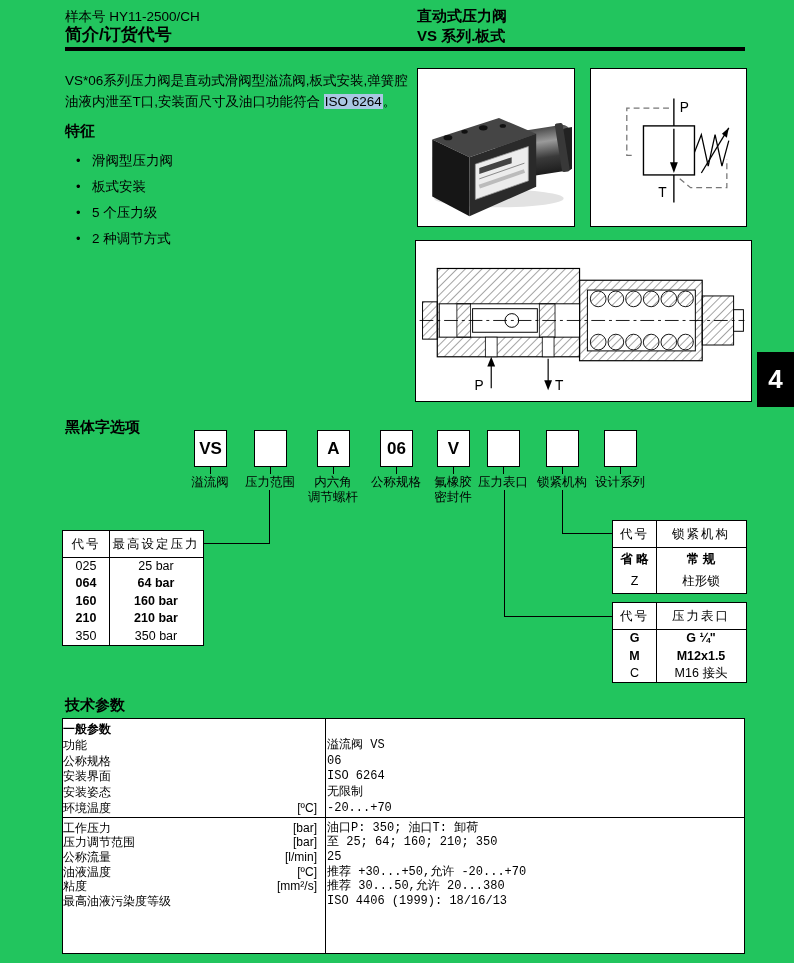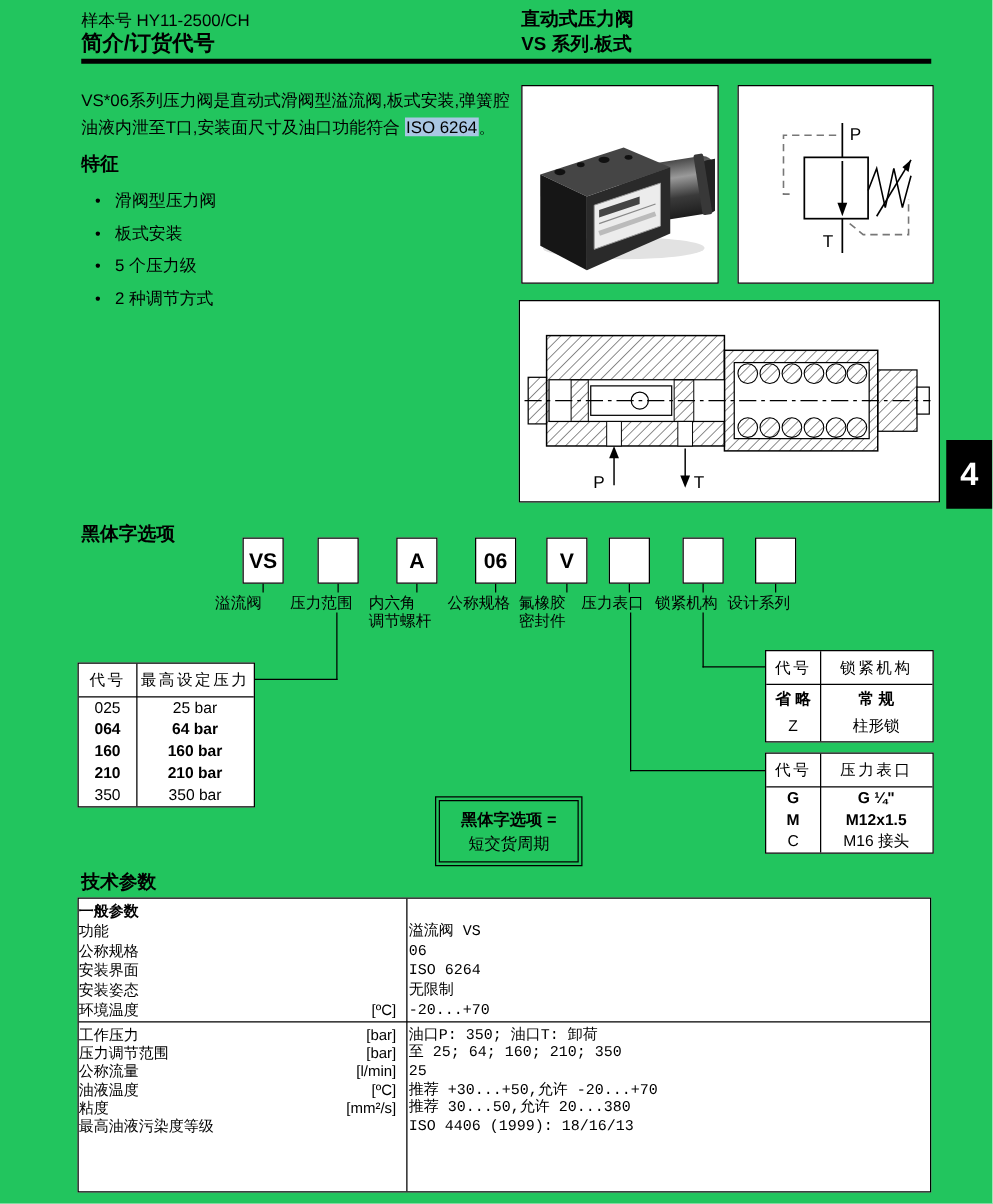--- a/index.html
+++ b/index.html
@@ -27,21 +27,21 @@
   .symbol-box{left:590px;top:68px;width:155px;height:157px;}
   .section-box{left:415px;top:240px;width:335px;height:160px;border-width:1.5px;}
   
   .tab4{left:757px;top:352px;width:37px;height:55px;background:#000;color:#fff;
         font-size:26px;font-weight:bold;display:flex;align-items:center;justify-content:center;}
   
   .ordering-title{left:65px;top:418px;font-size:15px;font-weight:bold;}
   .ob-box{position:absolute;top:430px;width:31px;height:35px;border:1.4px solid #000;
           font-size:17px;font-weight:bold;display:flex;align-items:center;justify-content:center;background:#fff;}
   .ob-tick{position:absolute;top:467px;width:1.4px;height:7px;background:#000;}
-  .ob-label{position:absolute;top:475px;width:76px;text-align:left;font-size:12.5px;line-height:15px;}
+  .ob-label{position:absolute;top:475px;width:76px;text-align:center;font-size:12.5px;line-height:15px;}
   .conn{background:#000;}
   
   .stable{position:absolute;border:1.5px solid #000;background:#fff;}
   .stable .vline{position:absolute;top:0;bottom:0;width:1.2px;background:#000;}
   .srow{position:relative;display:flex;}
   .srow .c1{text-align:center;}
   .srow .c2{text-align:center;flex:1;}
   .shead{border-bottom:1.4px solid #000;letter-spacing:2px;}
   .srow.b{font-weight:bold;align-items:flex-end;}
   .pressure-table{left:62px;top:530px;width:140px;height:114px;font-size:12.5px;}
@@ -286,26 +286,20 @@
       <div class="srow b">
         <span class="c1">M</span>
         <span class="c2">M12x1.5</span>
       </div>
       <div class="srow">
         <span class="c1">C</span>
         <span class="c2">M16 接头</span>
       </div>
     </div>
 
-  <div class="abs note-box">
-    <div class="note-inner">
-      <div class="note-l1">黑体字选项 =</div>
-      <div class="note-l2">短交货周期</div>
-    </div>
-  </div>
 
   <div class="abs tech-title">技术参数</div>
   <div class="abs tech-table" id="tech-table">
     <div class="vdiv"></div>
   <div class="tsec s1">
         <div class="t-row">
           <span class="t-label hd">一般参数</span>
         </div>
         <div class="t-row">
           <span class="t-label">功能</span>

